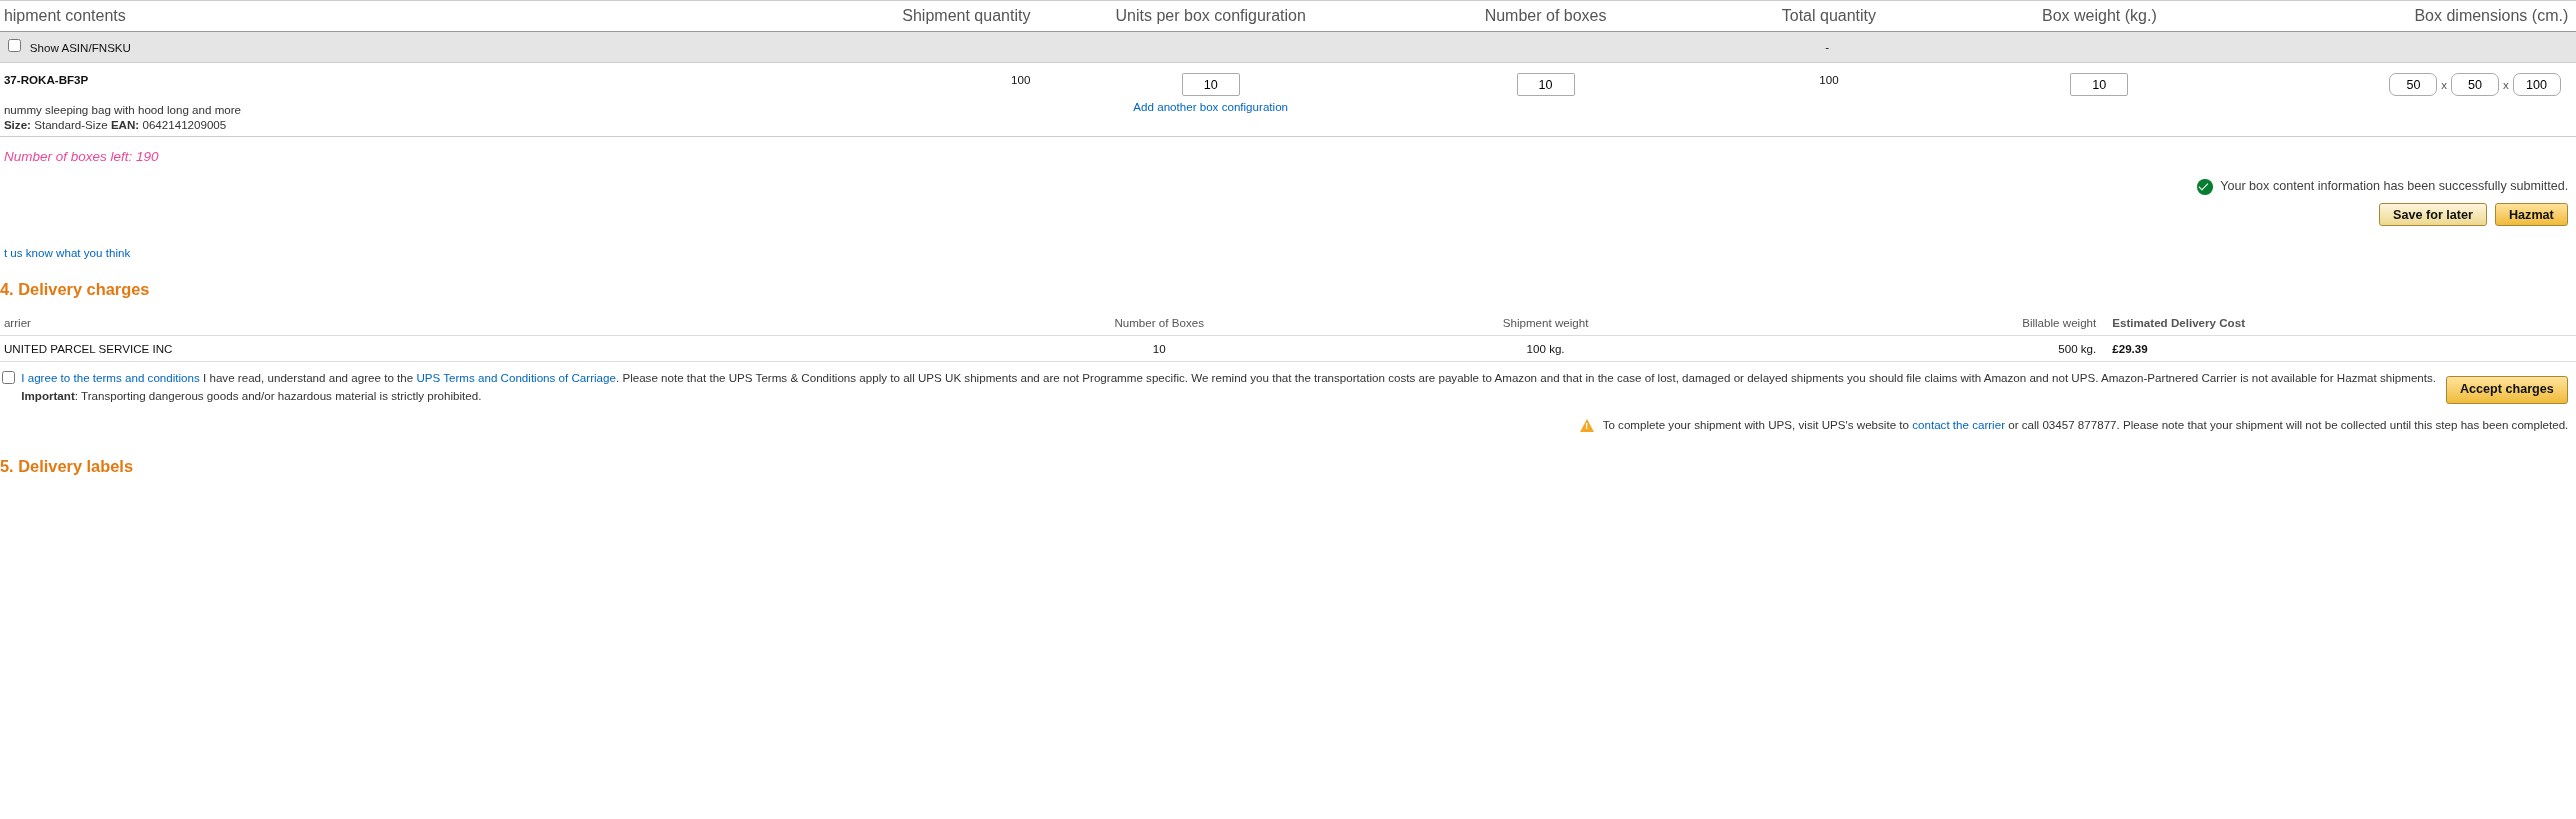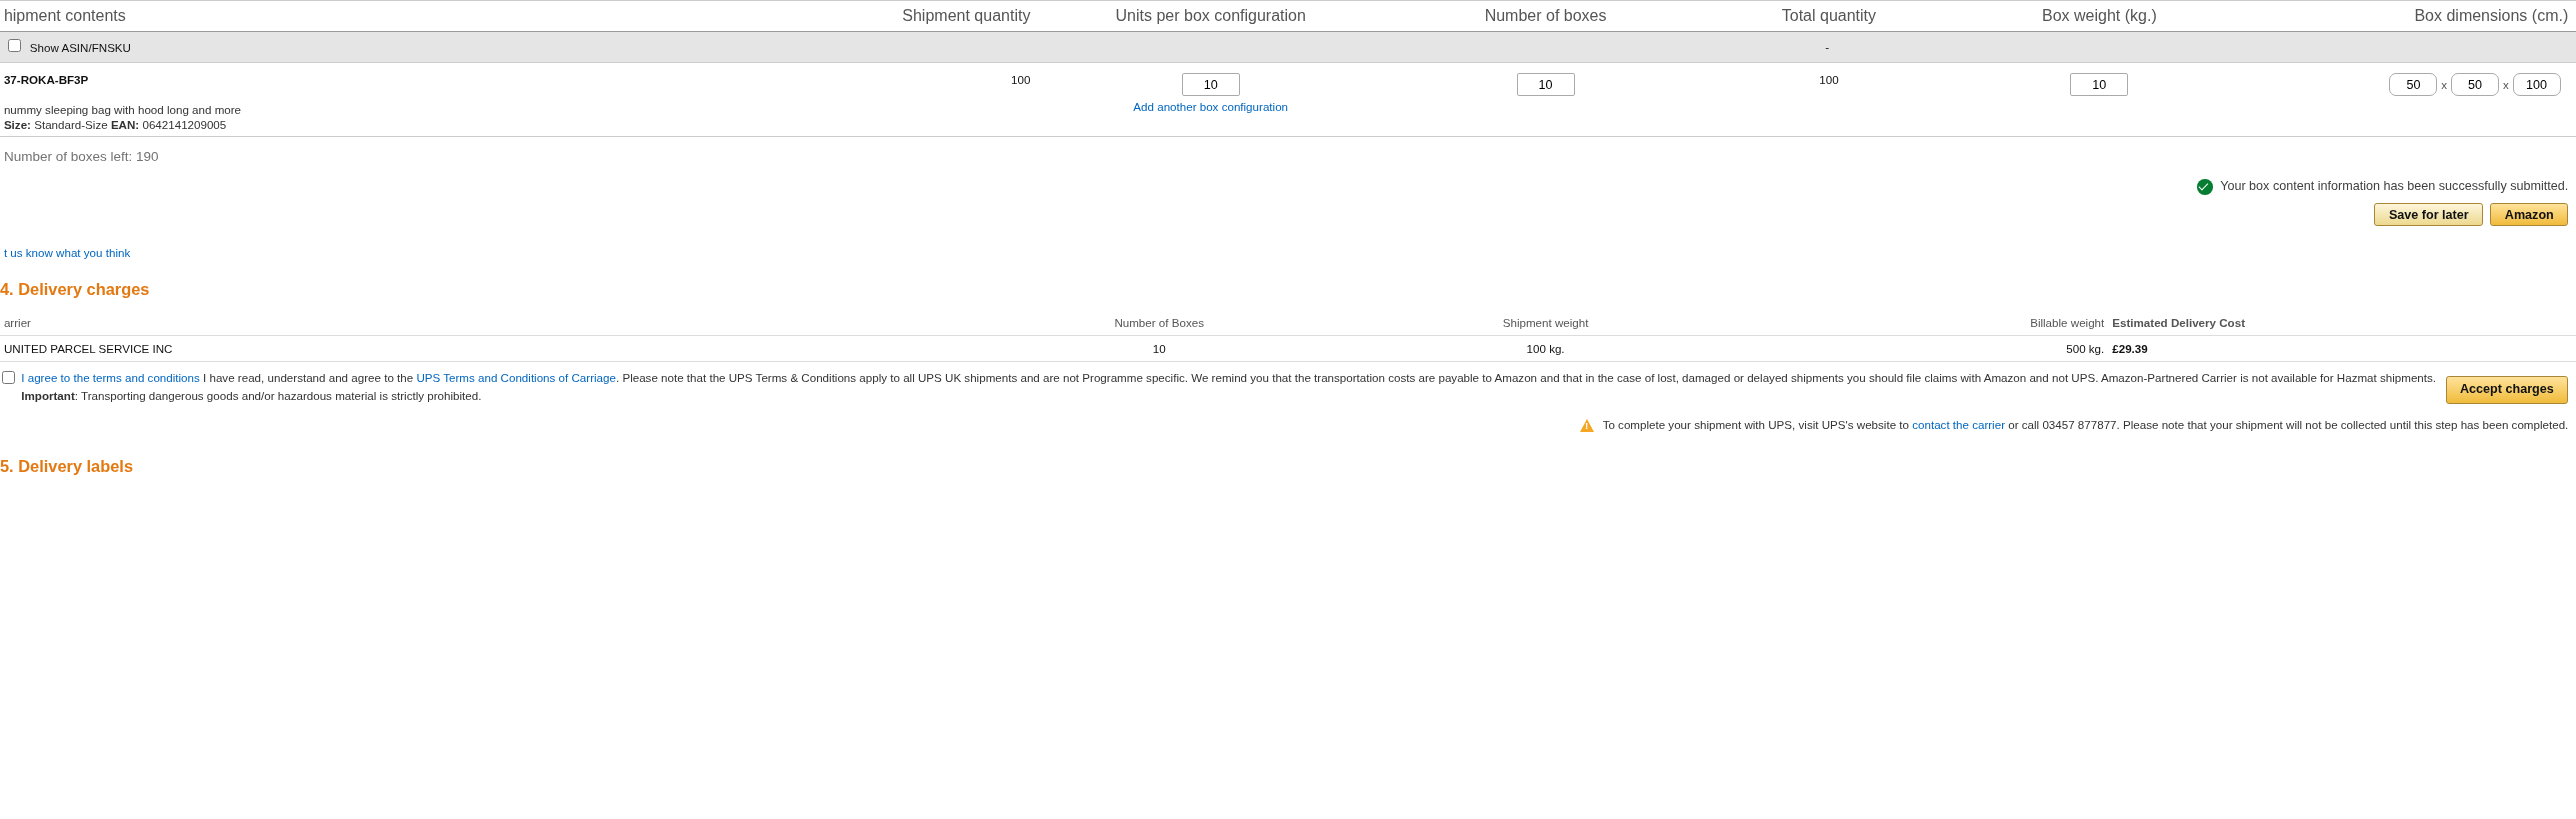--- a/index.html
+++ b/index.html
@@ -60,23 +60,24 @@
   .dim-sep { margin: 0 3.9px; color: #555; }
   .dims-wrap { display: flex; justify-content: flex-end; align-items: center; padding-right: 7.7px; }
 
   .add-config-row {
     text-align: center;
     padding: 3.9px 0 7.7px 0;
   }
   .link { color: #0066c0; cursor: pointer; }
 
   .boxes-left {
-    color: #737373;
+    color: #ec4899;
     padding: 11.6px 3.9px;
     font-size: 13.5px;
+    font-style: italic;
   }
 
   .success-line {
     text-align: right;
     color: #404040;
     padding: 3.9px 7.7px 7.7px 0;
     font-size: 12.6px;
   }
   .check-icon {
     display: inline-block;
@@ -127,21 +128,21 @@
   .del-hdr, .del-row {
     display: flex;
     padding: 5.8px 0;
     font-size: 11.6px;
   }
   .del-hdr { color: #555; border-bottom: 1px solid #ddd; }
   .del-row { border-bottom: 1px solid #ddd; }
   .dcol-carrier { width: 38%; padding-left: 3.9px; }
   .dcol-numbox  { width: 14%; text-align: center; }
   .dcol-shipwt  { width: 16%; text-align: center; }
-  .dcol-billwt  { width: 14%; text-align: right; padding-right: 8px; }
+  .dcol-billwt  { width: 14%; text-align: right; padding-right: 16px; }
   .dcol-cost    { width: 18%; text-align: left; font-weight: bold; }
   .dcol-cost-h  { width: 18%; text-align: left; font-weight: bold; }
 
   .terms-block {
     padding: 7.7px 3.9px 3.9px 3.9px;
     line-height: 1.5;
     font-size: 11.6px;
     color: #333;
     position: relative;
   }
@@ -244,21 +245,21 @@
 
 <div class="boxes-left">Number of boxes left: 190</div>
 
 <div class="success-line">
   <span class="check-icon"></span>
   <span>Your box content information has been successfully submitted.</span>
 </div>
 
 <div class="btn-row">
   <span class="btn">Save for later</span>
-  <span class="btn btn-primary">Amazon</span>
+  <span class="btn btn-primary">Hazmat</span>
 </div>
 
 <div class="feedback-link">
   <span class="link">t us know what you think</span>
 </div>
 
 <div class="section-header">4. Delivery charges</div>
 
 <div class="del-hdr">
   <div class="dcol-carrier">arrier</div>

